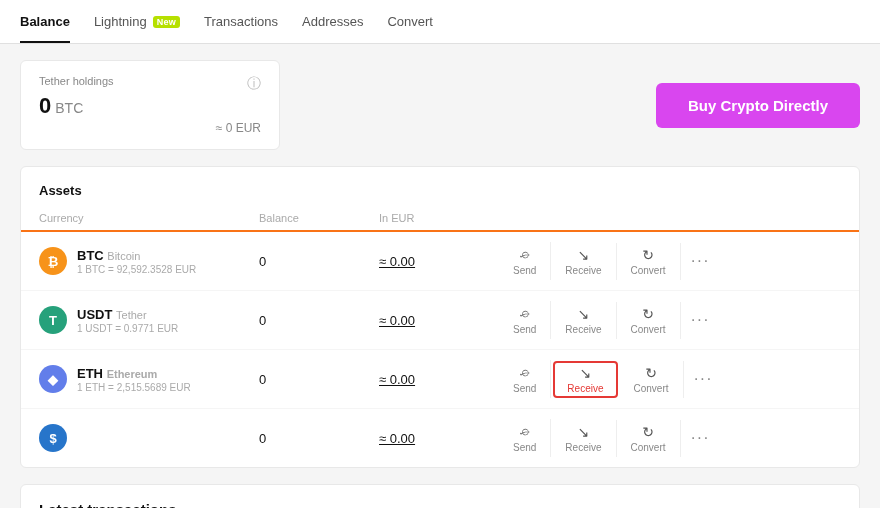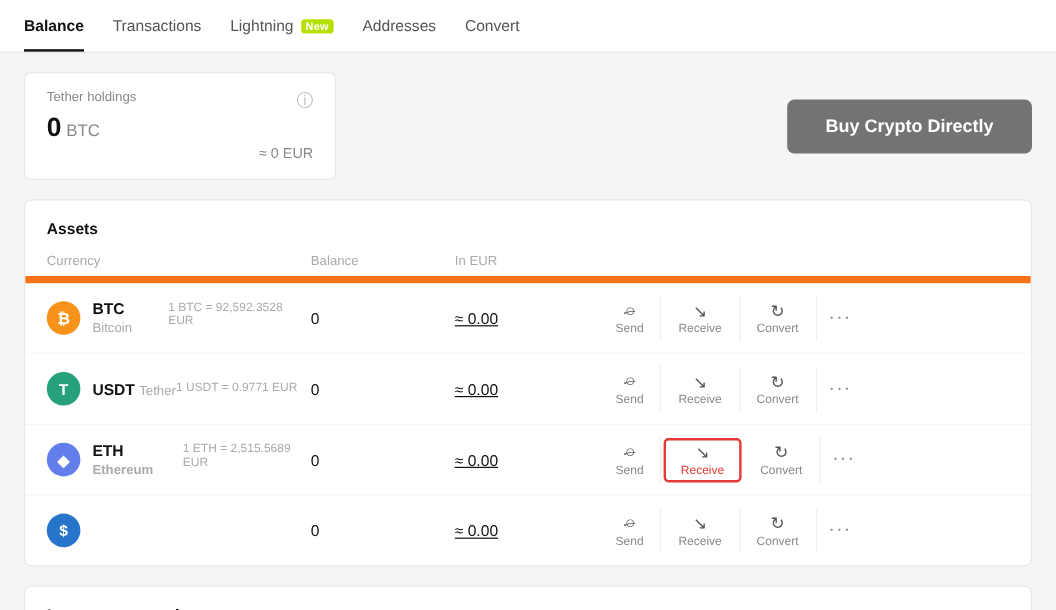--- a/index.html
+++ b/index.html
@@ -96,21 +96,21 @@
       justify-content: space-between;
       align-items: flex-start;
     }
     .info-icon {
       color: #bbb;
       font-size: 14px;
       cursor: pointer;
     }
     
     .buy-btn {
-      background: #737373;
+      background: #d946ef;
       color: #fff;
       border: none;
       border-radius: 6px;
       padding: 14px 32px;
       font-size: 15px;
       font-weight: 700;
       cursor: pointer;
       white-space: nowrap;
       align-self: center;
     }
@@ -127,21 +127,21 @@
       font-weight: 700;
       padding: 16px 18px 8px;
       color: #111;
     }
     .assets-header {
       display: grid;
       grid-template-columns: 220px 120px 120px 1fr;
       padding: 6px 18px;
       font-size: 11px;
       color: #aaa;
-      border-bottom: 6px solid #f97316;
+      border-bottom: 2px solid #f97316;
     }
     .asset-row {
       display: grid;
       grid-template-columns: 220px 120px 120px 1fr;
       align-items: center;
       padding: 10px 18px;
       border-bottom: 1px solid #f5f5f5;
     }
     .asset-row:last-child { border-bottom: none; }
     .asset-info {
@@ -160,21 +160,21 @@
       font-weight: 700;
       color: #fff;
       flex-shrink: 0;
     }
     .coin-icon.btc { background: #f7931a; }
     .coin-icon.usdt { background: #26a17b; }
     .coin-icon.eth { background: #627eea; }
     .coin-icon.usdc { background: #2775ca; }
     .coin-name {
       display: flex;
-      flex-direction: row;
+      flex-direction: column;
     }
     .coin-symbol {
       font-weight: 700;
       font-size: 13px;
       color: #111;
     }
     .coin-rate {
       font-size: 10px;
       color: #aaa;
       margin-top: 1px;
@@ -246,25 +246,25 @@
 </head>
 <body>
 
 <div class="app-container">
 
   <nav class="nav-tabs">
     <div class="nav-tab active">
       <span>Balance</span>
     </div>
     <div class="nav-tab">
-      <span>Transactions</span>
-    </div>
-    <div class="nav-tab">
       <span>Lightning</span>
       <span class="badge-new">New</span>
+    </div>
+    <div class="nav-tab">
+      <span>Transactions</span>
     </div>
     <div class="nav-tab">
       <span>Addresses</span>
     </div>
     <div class="nav-tab">
       <span>Convert</span>
     </div>
   </nav>
 
   <div class="main-content">

